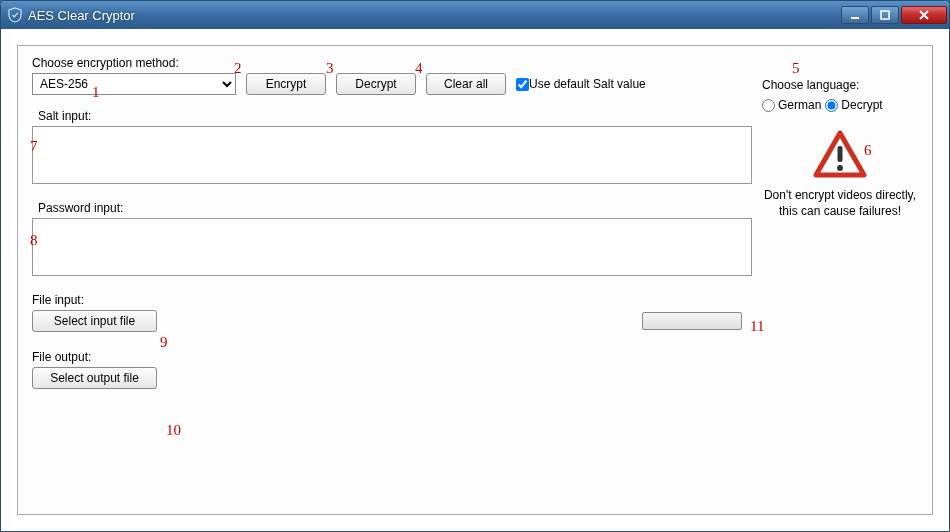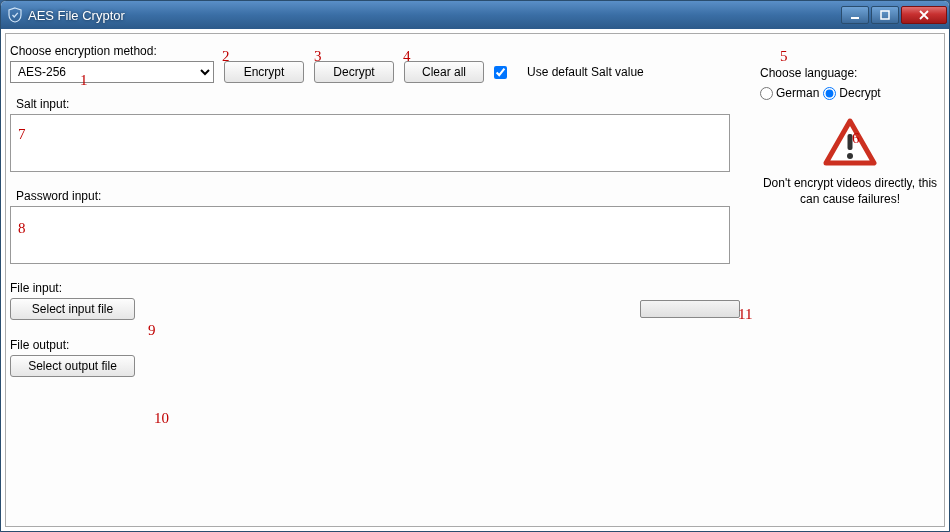--- a/index.html
+++ b/index.html
@@ -64,22 +64,22 @@
   }
   .win-btn.close {
     width: 46px;
     background: linear-gradient(180deg, #e07070 0%, #c83030 45%, #a01818 100%);
     border: 1px solid #7a1010;
   }
   .client {
     flex: 1;
     background: #fdfdfd;
     border: 1px solid #aaa;
-    margin: 4px;
-    padding: 10px 4px;
+    margin: 16px;
+    padding: 10px 14px;
     position: relative;
     display: flex;
   }
   .main-col {
     flex: 1;
     padding-right: 10px;
   }
   .side-col {
     width: 180px;
     padding-top: 22px;
@@ -114,21 +114,21 @@
     padding: 0 10px;
     font-size: 12px;
     background: linear-gradient(180deg, #fdfdfd 0%, #e6e6e6 100%);
     border: 1px solid #8a8a8a;
     border-radius: 3px;
     cursor: default;
   }
   .chk-wrap {
     display: flex;
     align-items: center;
-    gap: 20px;
+    gap: 0;
     height: 22px;
   }
   .chk-wrap input { margin:0; }
   .section-label {
     font-size: 12px;
     margin-left: 6px;
     margin-bottom: 3px;
   }
   .big-text {
     width: 720px;
@@ -200,21 +200,21 @@
 <body>
 
 <div class="window">
   <div class="titlebar">
     <span class="title-icon">
       <svg width="16" height="16" viewBox="0 0 16 16">
         <path d="M8 1 L14 3 L14 8 C14 12 11 14.5 8 15 C5 14.5 2 12 2 8 L2 3 Z" fill="none" stroke="#cfe3f6" stroke-width="1.2"></path>
         <path d="M5.5 8 L7.2 10 L10.8 5.8" fill="none" stroke="#cfe3f6" stroke-width="1.3"></path>
       </svg>
     </span>
-    <span class="title-text">AES File Cryptor</span>
+    <span class="title-text">AES Clear Cryptor</span>
     <div class="win-controls">
       <div class="win-btn">
         <svg width="10" height="10" viewBox="0 0 10 10">
             <rect x="1" y="7" width="8" height="2" fill="#fff"></rect>
           </svg>
       </div>
       <div class="win-btn">
         <svg width="10" height="10" viewBox="0 0 10 10">
             <rect x="1" y="1" width="8" height="8" fill="none" stroke="#fff" stroke-width="1.5"></rect>
           </svg>

